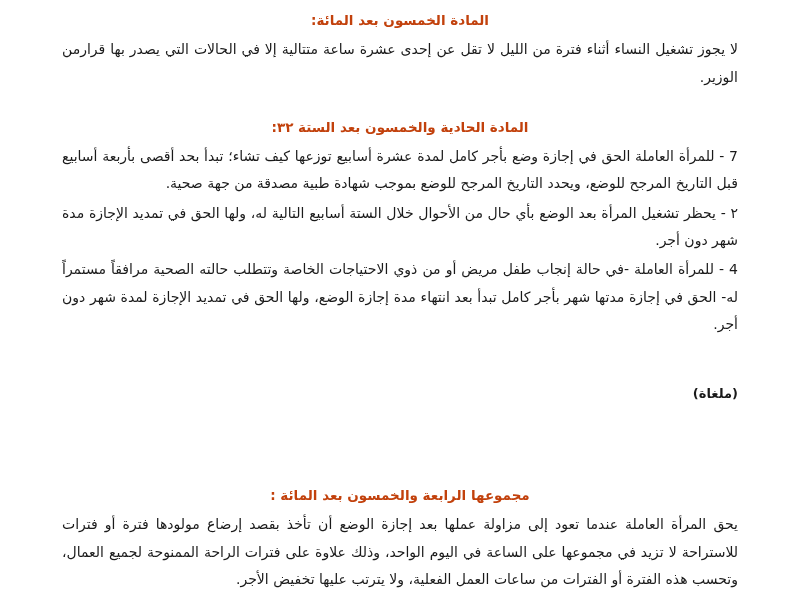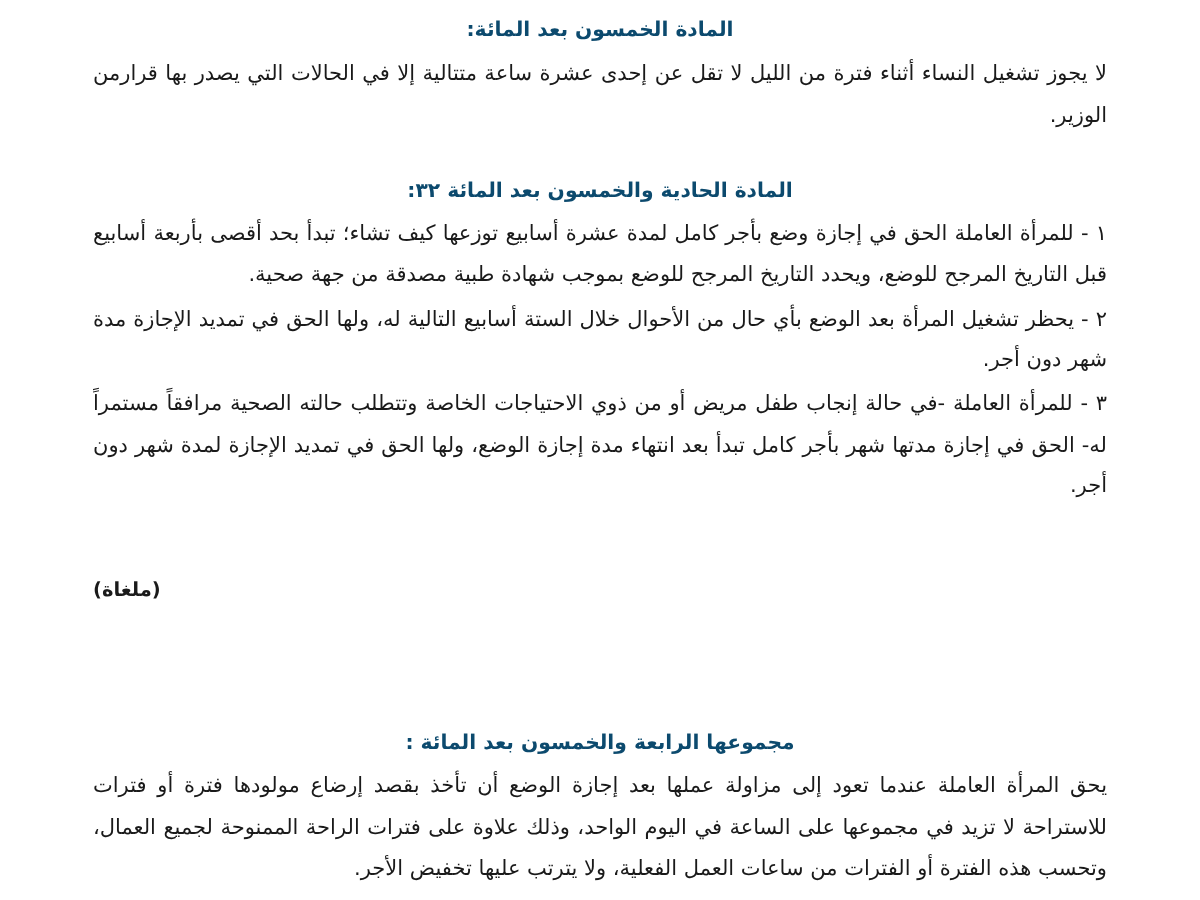--- a/index.html
+++ b/index.html
@@ -18,41 +18,41 @@
     width: 800px;
     height: 600px;
     box-sizing: border-box;
     padding: 10px 62px 0 62px;
     direction: rtl;
   }
   .article {
     margin-bottom: 4px;
   }
   .art-heading {
-    color: #0c4a6e;
+    color: #c2410c;
     font-weight: bold;
     font-size: 13.5px;
     text-align: center;
     line-height: 1.5;
     margin: 0 0 6px 0;
     direction: rtl;
   }
   .art-body {
     font-size: 14px;
     line-height: 1.95;
     text-align: justify;
     text-align-last: right;
     direction: rtl;
     margin: 0;
   }
   .art-body p {
     margin: 0 0 2px 0;
   }
   .centered-note {
-    text-align: left;
+    text-align: right;
     font-size: 13px;
     font-weight: bold;
     margin: 10px 0 0 0;
     direction: rtl;
   }
   .list-item {
     display: block;
     margin: 0 0 1px 0;
     text-align: justify;
     text-align-last: right;
@@ -69,25 +69,25 @@
   <div class="article">
     <div class="art-heading">المادة الخمسون بعد المائة:</div>
     <div class="art-body">
       <p>لا يجوز تشغيل النساء أثناء فترة من الليل لا تقل عن إحدى عشرة ساعة متتالية إلا في الحالات التي يصدر بها قرارمن الوزير.</p>
     </div>
   </div>
 
   <div class="gap-md"></div>
 
   <div class="article">
-    <div class="art-heading">المادة الحادية والخمسون بعد المائة ٣٢:</div>
+    <div class="art-heading">المادة الحادية والخمسون بعد الستة ٣٢:</div>
     <div class="art-body">
-      <p class="list-item">١ - للمرأة العاملة الحق في إجازة وضع بأجر كامل لمدة عشرة أسابيع توزعها كيف تشاء؛ تبدأ بحد أقصى بأربعة أسابيع قبل التاريخ المرجح للوضع، ويحدد التاريخ المرجح للوضع بموجب شهادة طبية مصدقة من جهة صحية.</p>
+      <p class="list-item">7 - للمرأة العاملة الحق في إجازة وضع بأجر كامل لمدة عشرة أسابيع توزعها كيف تشاء؛ تبدأ بحد أقصى بأربعة أسابيع قبل التاريخ المرجح للوضع، ويحدد التاريخ المرجح للوضع بموجب شهادة طبية مصدقة من جهة صحية.</p>
       <p class="list-item">٢ - يحظر تشغيل المرأة بعد الوضع بأي حال من الأحوال خلال الستة أسابيع التالية له، ولها الحق في تمديد الإجازة مدة شهر دون أجر.</p>
-      <p class="list-item">٣ - للمرأة العاملة -في حالة إنجاب طفل مريض أو من ذوي الاحتياجات الخاصة وتتطلب حالته الصحية مرافقاً مستمراً له- الحق في إجازة مدتها شهر بأجر كامل تبدأ بعد انتهاء مدة إجازة الوضع، ولها الحق في تمديد الإجازة لمدة شهر دون أجر.</p>
+      <p class="list-item">4 - للمرأة العاملة -في حالة إنجاب طفل مريض أو من ذوي الاحتياجات الخاصة وتتطلب حالته الصحية مرافقاً مستمراً له- الحق في إجازة مدتها شهر بأجر كامل تبدأ بعد انتهاء مدة إجازة الوضع، ولها الحق في تمديد الإجازة لمدة شهر دون أجر.</p>
     </div>
   </div>
 
   <div class="gap-lg"></div>
 
   <div class="article">
     <div class="centered-note">(ملغاة)</div>
   </div>
 
   <div class="gap-xl"></div>

